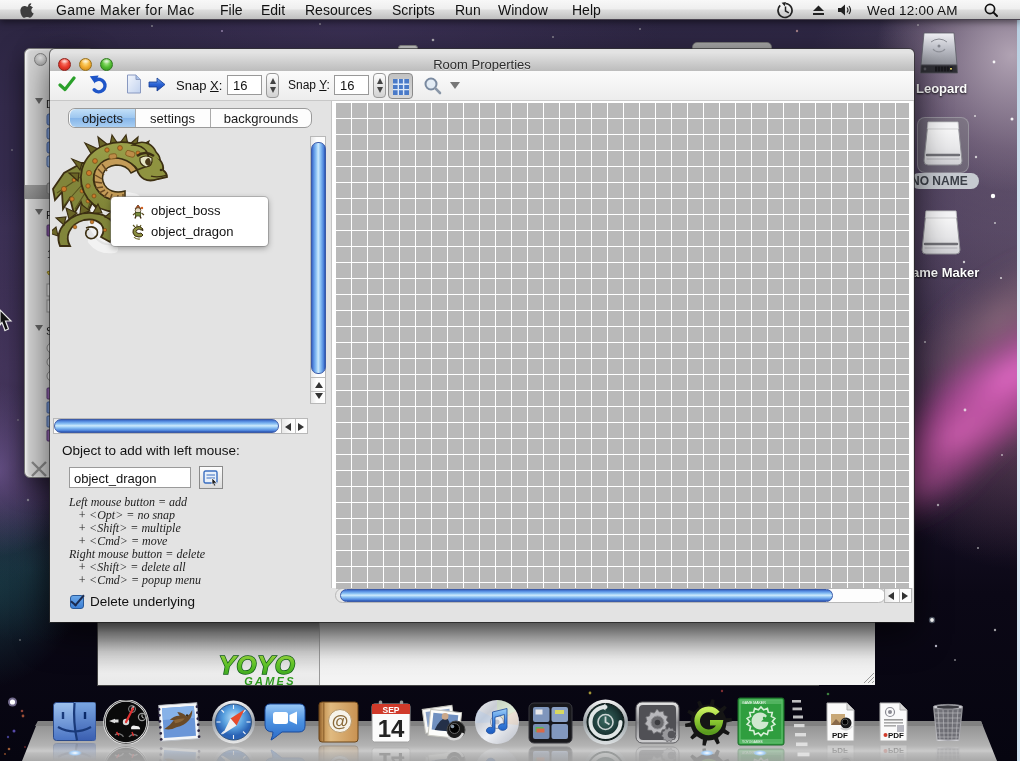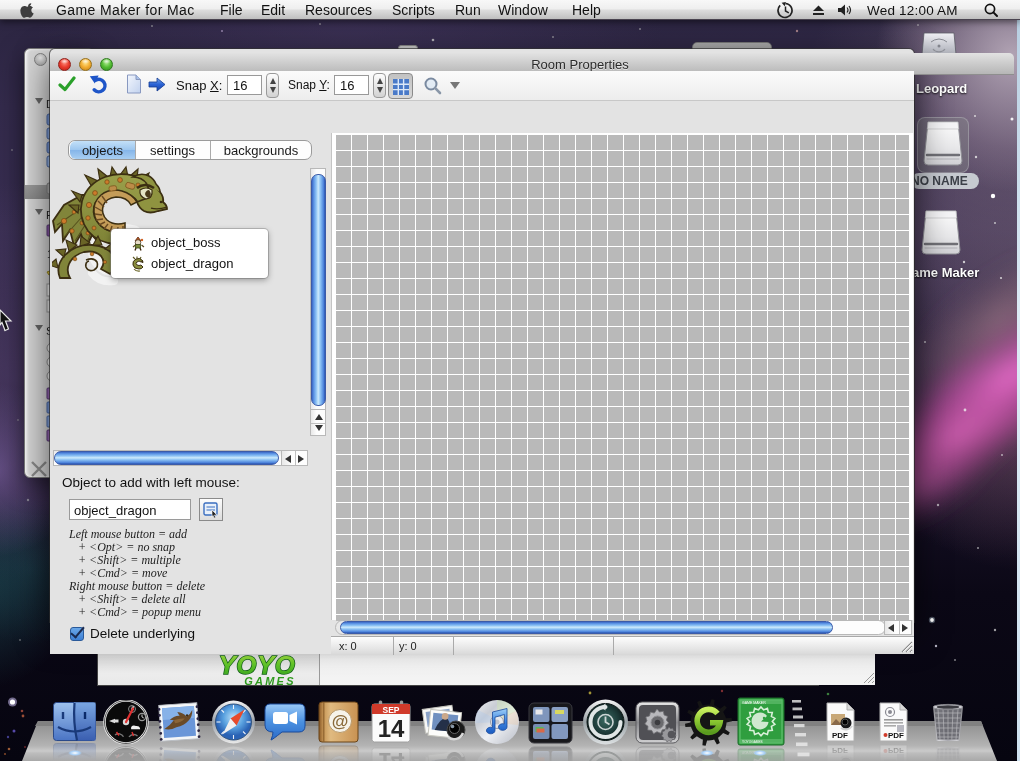--- a/index.html
+++ b/index.html
@@ -33,28 +33,28 @@
   border:1px solid #777; border-radius:6px; box-shadow:inset 2px 0 3px rgba(255,255,255,.85), 0 8px 24px rgba(0,0,0,.55); z-index:10; }
 #gmstrip { position:absolute; left:692px; top:42px; width:80px; height:20px; background:linear-gradient(#a9a9a9,#989898);
   border:1px solid #777; border-radius:5px 5px 0 0; z-index:9; }
 #gmtab2 { position:absolute; left:398px; top:45px; width:20px; height:10px; background:#c9c9c9; border:1px solid #888; border-radius:3px 3px 0 0; z-index:9; }
 #yoyowin { position:absolute; left:97px; top:620px; width:722px; height:66px;
   background:linear-gradient(180deg,#707070 0%, #a5a5a5 18%, #d5d5d5 48%, #ededed 82%, #e8e8e8 100%);
   border:1px solid #444; z-index:8; }
 
 #rpwin { position:absolute; left:50px; top:49px; width:864px; height:573px; z-index:20;
   border-radius:5px 5px 0 0; box-shadow:0 12px 34px rgba(0,0,0,.65), 0 0 0 1px rgba(60,60,60,.7); background:#e3e3e3; }
-#rptitle { position:absolute; left:0; top:4px; width:964px; height:22px; border-radius:5px 5px 0 0;
+#rptitle { position:absolute; left:0; top:4px; width:864px; height:22px; border-radius:5px 5px 0 0;
   background:linear-gradient(180deg,#e2e2e2 0%, #cecece 45%, #b6b6b6 100%);
-  border-bottom:1px solid #8e8e8e;padding-left:48px; }
+  border-bottom:1px solid #8e8e8e; }
 #rptitle .ttext { position:absolute; width:100%; text-align:center; top:4px; font-size:13px; color:#2c2c2c; text-shadow:0 1px 0 rgba(255,255,255,.55); }
 .tl { position:absolute; top:5px; width:13px; height:13px; border-radius:50%; }
 #rptoolbar { position:absolute; left:0; top:22px; width:864px; height:30px;
   background:linear-gradient(180deg,#fbfbfb,#ededed); border-bottom:1px solid #c8c8c8; }
-#rpcontent { position:absolute; left:0; top:52px; width:864px; height:521px; background:#e3e3e3;margin-top:32px; }
+#rpcontent { position:absolute; left:0; top:52px; width:864px; height:521px; background:#e3e3e3; }
 
 #gridarea { position:absolute; left:281px; top:0px; width:582px; height:487px; background:#fff; border-left:1px solid #c4c4c4; }
 #gridcells { position:absolute; left:4px; top:2px; width:573px; height:486px; background-color:#b9b9b9;
   background-image:repeating-linear-gradient(to right, transparent 0 14.6px, #fff 14.6px 16px),
                    repeating-linear-gradient(to bottom, transparent 0 14.6px, #fff 14.6px 16px); }
 
 #tabs { position:absolute; left:18px; top:7px; width:244px; height:20px; background:#fdfdfd; border:1px solid #9a9a9a; border-radius:7px; font-size:13px; color:#1a1a1a; }
 #tabs .seg { position:absolute; top:0; height:18px; text-align:center; padding-top:2px; }
 
 .sbtrack { position:absolute; background:linear-gradient(90deg,#e8e8e8,#fdfdfd 40%); border:1px solid #b8b8b8; }
@@ -496,31 +496,20 @@
     <div id="delbox"></div>
     <div id="dellabel">Delete underlying</div>
 
     <div class="sbtrack" style="left:285px;top:487px;width:551px;height:15px;border-radius:8px;"></div>
     <div class="aqthumbH" style="left:290px;top:488px;width:493px;height:13px;"></div>
     <div class="sbtrack" style="left:834px;top:487px;width:28px;height:15px;">
       <div style="position:absolute;left:3px;top:3px;border-top:4px solid transparent;border-bottom:4px solid transparent;border-right:6px solid #333"></div>
       <div style="position:absolute;right:3px;top:3px;border-top:4px solid transparent;border-bottom:4px solid transparent;border-left:6px solid #333"></div>
       <div style="position:absolute;left:13.5px;top:0;width:1px;height:100%;background:#c0c0c0"></div>
     </div>
-    <div id="statusbar">
-      <div style="position:absolute;left:8px;top:3px">x: 0</div>
-      <div style="position:absolute;left:68px;top:3px">y: 0</div>
-      <div class="sdiv" style="left:62px"></div>
-      <div class="sdiv" style="left:122px"></div>
-      <div class="sdiv" style="left:282px"></div>
-      <svg style="position:absolute;right:1px;bottom:1px" width="14" height="14" viewBox="0 0 14 14">
-        <path d="M13 3 L3 13 M13 7 L7 13 M13 11 L11 13" stroke="#8a8a8a" stroke-width="1.1"></path>
-        <path d="M13 4 L4 13 M13 8 L8 13 M13 12 L12 13" stroke="#fdfdfd" stroke-width=".8"></path>
-      </svg>
-    </div>
   </div>
 </div>
 
 <svg id="dockfloor" width="1020" height="73" viewBox="0 688 1020 73">
   <defs>
     <linearGradient id="floorg" x1="0" y1="721" x2="0" y2="761" gradientUnits="userSpaceOnUse">
       <stop offset="0" stop-color="#8e8e8e"></stop>
         <stop offset="0.35" stop-color="#a2a2a2"></stop>
       <stop offset="0.62" stop-color="#b4b4b4"></stop>
         <stop offset="0.75" stop-color="#cacaca"></stop>

